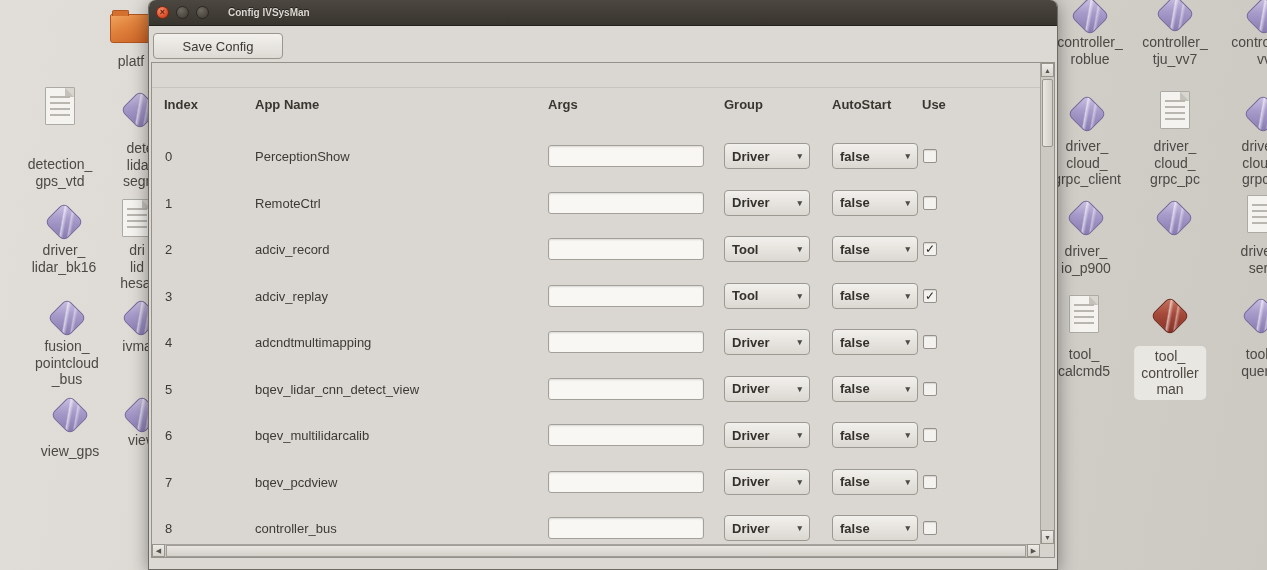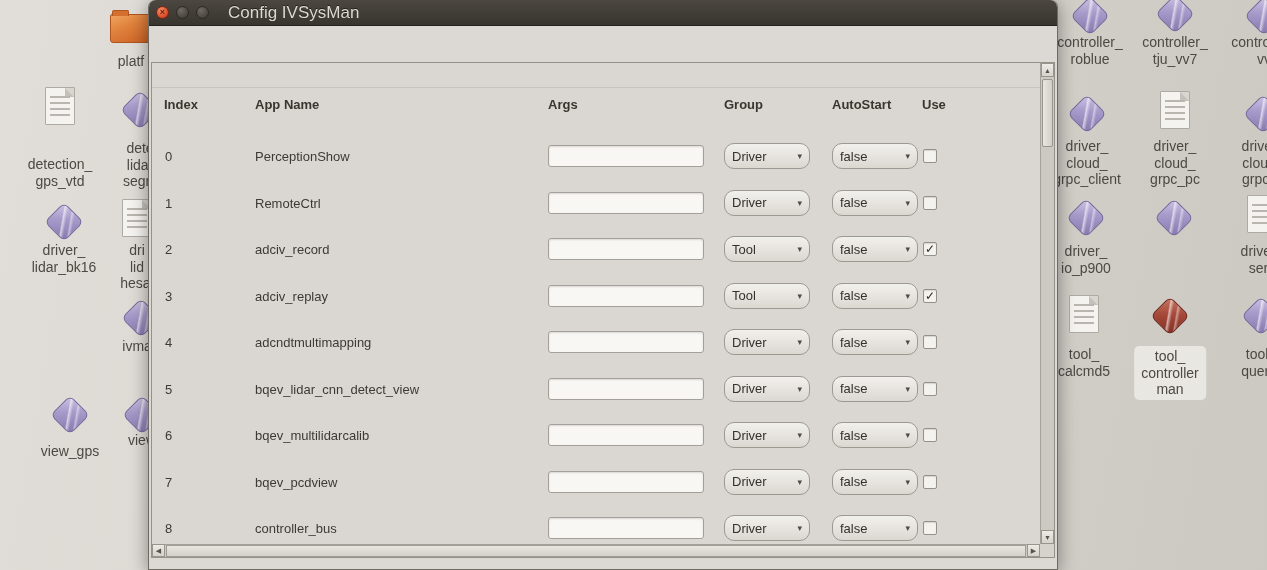--- a/index.html
+++ b/index.html
@@ -46,41 +46,41 @@
   #window { position:absolute; left:148px; top:0; width:910px; height:570px; z-index:10;
     background:#dcd9d4; border:1px solid #6e6b65; border-top:none; border-radius:7px 7px 0 0;
     box-shadow:0 3px 18px rgba(0,0,0,.4); }
   #titlebar { height:26px; border-radius:7px 7px 0 0; display:flex; align-items:center; padding-left:7px;
     background:linear-gradient(#4c4841,#38342e); border-bottom:1px solid #24211d; }
   .tb-btn { width:13px; height:13px; border-radius:50%; margin-right:7px; flex:none;
     font-size:9px; font-weight:bold; text-align:center; line-height:11px; }
   .tb-close { background:radial-gradient(circle at 35% 30%,#f5906a,#de512f 60%,#ab3417);
     border:1px solid #7c2810; color:#601d09; }
   .tb-dim { background:radial-gradient(circle at 35% 30%,#6e6a61,#48443d 75%); border:1px solid #2b2823; }
-  #title-text { color:#dcd9d2; font-size:17px; font-weight:normal; margin-left:12px; text-shadow:0 -1px 0 rgba(0,0,0,.55); }
+  #title-text { color:#dcd9d2; font-size:10px; font-weight:bold; margin-left:12px; text-shadow:0 -1px 0 rgba(0,0,0,.55); }
 
   #save-btn { position:absolute; left:4px; top:33px; width:130px; height:26px;
     background:linear-gradient(#f3f1ed,#dddad4); border:1px solid #99968e; border-radius:4px;
     font-family:"Liberation Sans",sans-serif; font-size:13px; color:#3b3833; }
 
   #panel { position:absolute; left:2px; top:62px; width:904px; height:496px;
     background:#dad7d2; border:1px solid #94918b; }
   #hdr-sep { position:absolute; left:0; top:24px; right:14px; border-top:1px solid #c7c4be; }
   #headers span { position:absolute; top:34px; font-size:13px; font-weight:bold; color:#39362f; }
 
   #rows { position:absolute; left:0; top:70px; right:14px; }
   .trow { position:relative; height:46.5px; }
   .tcell { position:absolute; top:50%; transform:translateY(-50%); font-size:13px; color:#3d3a35; }
   .c-idx { left:13px; }
   .c-app { left:103px; }
   .c-args { left:396px; width:156px; height:22px; background:#f8f7f4; border:1px solid #a3a099;
     border-radius:3px; box-shadow:inset 0 1px 2px rgba(0,0,0,.13); font:13px "Liberation Sans",sans-serif; padding:0 5px; }
   .sel { display:flex; align-items:center; justify-content:space-between; padding:0 7px;
-    background:linear-gradient(#f2f0ec,#dbd8d2); border:1px solid #9c9992; border-radius:10px;
-    font-size:13px; color:#34312c; }
+    background:linear-gradient(#f2f0ec,#dbd8d2); border:1px solid #9c9992; border-radius:4px;
+    font-size:13px; color:#34312c;font-weight:bold; }
   .c-group { left:572px; width:86px; height:26px; }
   .c-auto  { left:680px; width:86px; height:26px; }
   .sel .arr { font-size:9px; color:#4e4b45; padding-left:4px; }
   .c-use { left:771px; width:14px; height:14px; background:#f3f2ef; border:1px solid #94918a;
     border-radius:2px; font-size:12px; line-height:12px; text-align:center; color:#302e2a;
     box-shadow:inset 0 1px 1px rgba(0,0,0,.12); }
 
   
   #vscroll { position:absolute; top:0; right:0; bottom:13px; width:14px; background:#ccc9c3; border-left:1px solid #a5a29b; }
   .sbtn { position:absolute; width:13px; height:14px; background:linear-gradient(#edebe6,#d6d3cd);
@@ -147,20 +147,30 @@
     <div class="glyphwrap">
       <div class="g-doc"></div>
     </div>
     <div class="dlabel" style="top:46px;">
       <div class="dline">dri</div>
       <div class="dline">lid</div>
       <div class="dline">hesai</div>
     </div>
   </div>
 
+  <div class="dicon" style="left:7px;top:294px;">
+    <div class="glyphwrap">
+      <div class="g-dia"></div>
+    </div>
+    <div class="dlabel" style="top:44px;">
+      <div class="dline">fusion_</div>
+      <div class="dline">pointcloud</div>
+      <div class="dline">_bus</div>
+    </div>
+  </div>
 
   <div class="dicon" style="left:81px;top:294px;">
     <div class="glyphwrap">
       <div class="g-dia"></div>
     </div>
     <div class="dlabel" style="top:44px;">
       <div class="dline">ivmap</div>
       <div class="dline"></div>
       <div class="dline"></div>
     </div>
@@ -317,20 +327,21 @@
 </div>
 
 <div id="window">
   <div id="titlebar">
     <div class="tb-btn tb-close">×</div>
     <div class="tb-btn tb-dim"></div>
     <div class="tb-btn tb-dim"></div>
     <div id="title-text">Config IVSysMan</div>
   </div>
 
+  <button id="save-btn">Save Config</button>
 
   <div id="panel">
     <div id="hdr-sep"></div>
     <div id="headers">
       <span style="left:12px">Index</span>
       <span style="left:103px">App Name</span>
       <span style="left:396px">Args</span>
       <span style="left:572px">Group</span>
       <span style="left:680px">AutoStart</span>
       <span style="left:770px">Use</span>

